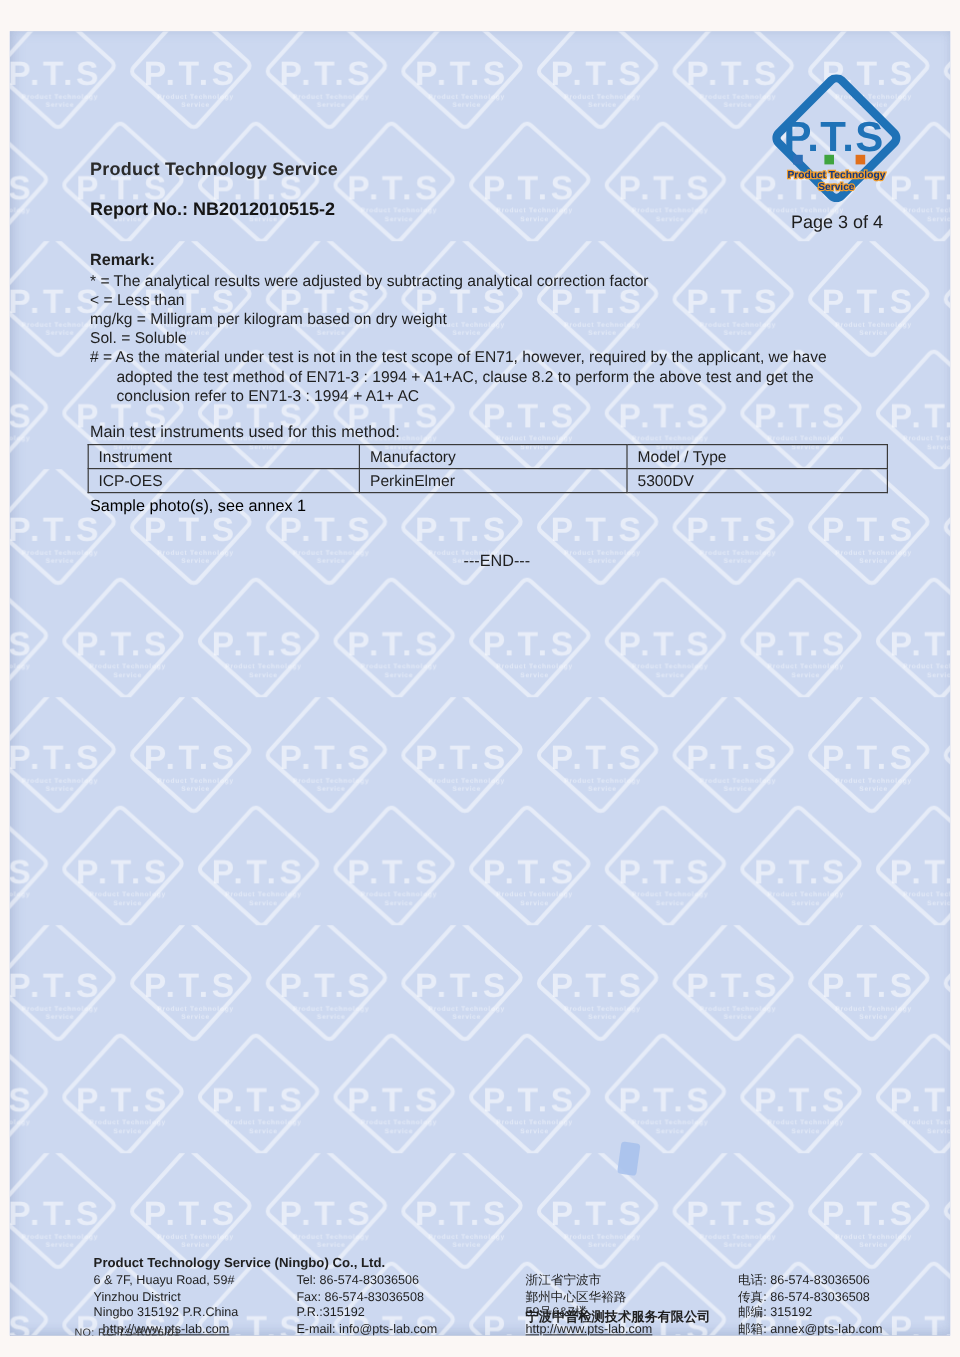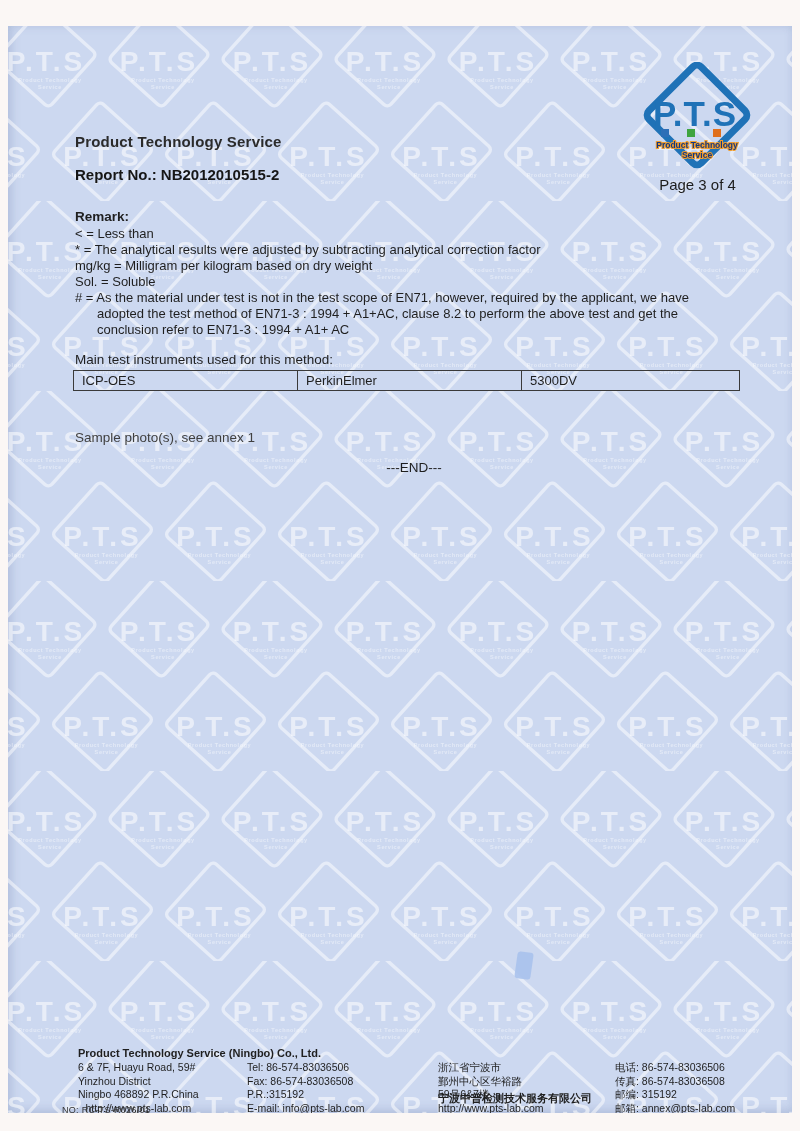--- a/index.html
+++ b/index.html
@@ -41,21 +41,21 @@
   .remark-line.indent{padding-left:22px;}
 
   .tbl-caption{left:67px;top:326px;font-size:13.5px;color:#1f1f1f;}
   .instr-table{left:65px;top:344px;border-collapse:collapse;width:667px;
                font-size:13px;color:#1f1f1f;background:transparent;}
   .instr-table td{border:1px solid #3a3a3a;padding:1px 8px;height:17px;}
   .instr-table td:nth-child(1){width:227px;}
   .instr-table td:nth-child(2){width:222px;}
   .instr-table td:nth-child(3){width:218px;}
 
-  .sample-note{left:67px;top:404px;font-size:13.5px;color:#404040;}
+  .sample-note{left:67px;top:388px;font-size:13.5px;color:#000000;}
   .end-marker{left:0;top:434px;width:784px;text-align:center;font-size:13.5px;color:#1f1f1f;margin-left:14px;}
 
   .smudge{left:508px;top:926px;width:16px;height:27px;background:#a9c2ec;
           border-radius:3px;transform:rotate(8deg);opacity:.9;}
 
   .footer{font-size:10.5px;line-height:13.5px;color:#1f1f1f;}
   .f-name{font-weight:bold;font-size:11px;}
   .f-col{position:absolute;white-space:nowrap;}
   .f-link{text-decoration:underline;color:#1f1f1f;text-align:center;}
   .doc-no{left:54px;top:1078px;font-size:9px;color:#333;letter-spacing:.3px;}
@@ -102,52 +102,57 @@
       <rect x="72" y="67" width="8" height="8" fill="#3fa43f"></rect>
       <rect x="98" y="67" width="8" height="8" fill="#e06f1c"></rect>
       <text class="logo-sub" x="82" y="86" fill="#14387f" stroke="#f09d2e">Product Technology</text>
       <text class="logo-sub" x="82" y="96" fill="#14387f" stroke="#f09d2e">Service</text>
     </svg>
     <div class="page-info">Page 3 of 4</div>
   </div>
 
   <div class="abs remark">
     <div class="remark-title">Remark:</div>
+    <div class="remark-line">* = The analytical results were adjusted by subtracting analytical correction factor</div>
     <div class="remark-line">&lt; = Less than</div>
-    <div class="remark-line">* = The analytical results were adjusted by subtracting analytical correction factor</div>
     <div class="remark-line">mg/kg = Milligram per kilogram based on dry weight</div>
     <div class="remark-line">Sol. = Soluble</div>
     <div class="remark-line"># =  As the material under test is not in the test scope of EN71, however, required by the applicant, we have</div>
     <div class="remark-line indent">adopted the test method of EN71-3 : 1994 +  A1+AC, clause 8.2 to perform the above test and get the</div>
     <div class="remark-line indent">conclusion refer to EN71-3 : 1994 + A1+ AC</div>
   </div>
 
   <div class="abs tbl-caption">Main test instruments used for this method:</div>
   <table class="abs instr-table">
     <tbody>
+      <tr>
+        <td>Instrument</td>
+        <td>Manufactory</td>
+        <td>Model / Type</td>
+      </tr>
       <tr>
         <td>ICP-OES</td>
         <td>PerkinElmer</td>
         <td>5300DV</td>
       </tr>
     </tbody>
   </table>
 
   <div class="abs sample-note">Sample photo(s), see annex 1</div>
   <div class="abs end-marker">---END---</div>
 
   <div class="abs smudge"></div>
 
   <div class="footer">
     <div class="f-col f-name" style="left:70px;top:1021px;">Product Technology Service (Ningbo) Co., Ltd.</div>
 
     <div class="f-col" style="left:70px;top:1035px;">
       <div>6 &amp; 7F, Huayu Road, 59#</div>
       <div>Yinzhou District</div>
-      <div>Ningbo 468892  P.R.China</div>
+      <div>Ningbo 315192  P.R.China</div>
       <div class="f-link">http://www.pts-lab.com</div>
     </div>
 
     <div class="f-col" style="left:239px;top:1035px;">
       <div>Tel: 86-574-83036506</div>
       <div>Fax: 86-574-83036508</div>
       <div>P.R.:315192</div>
       <div>E-mail: info@pts-lab.com</div>
     </div>
 

